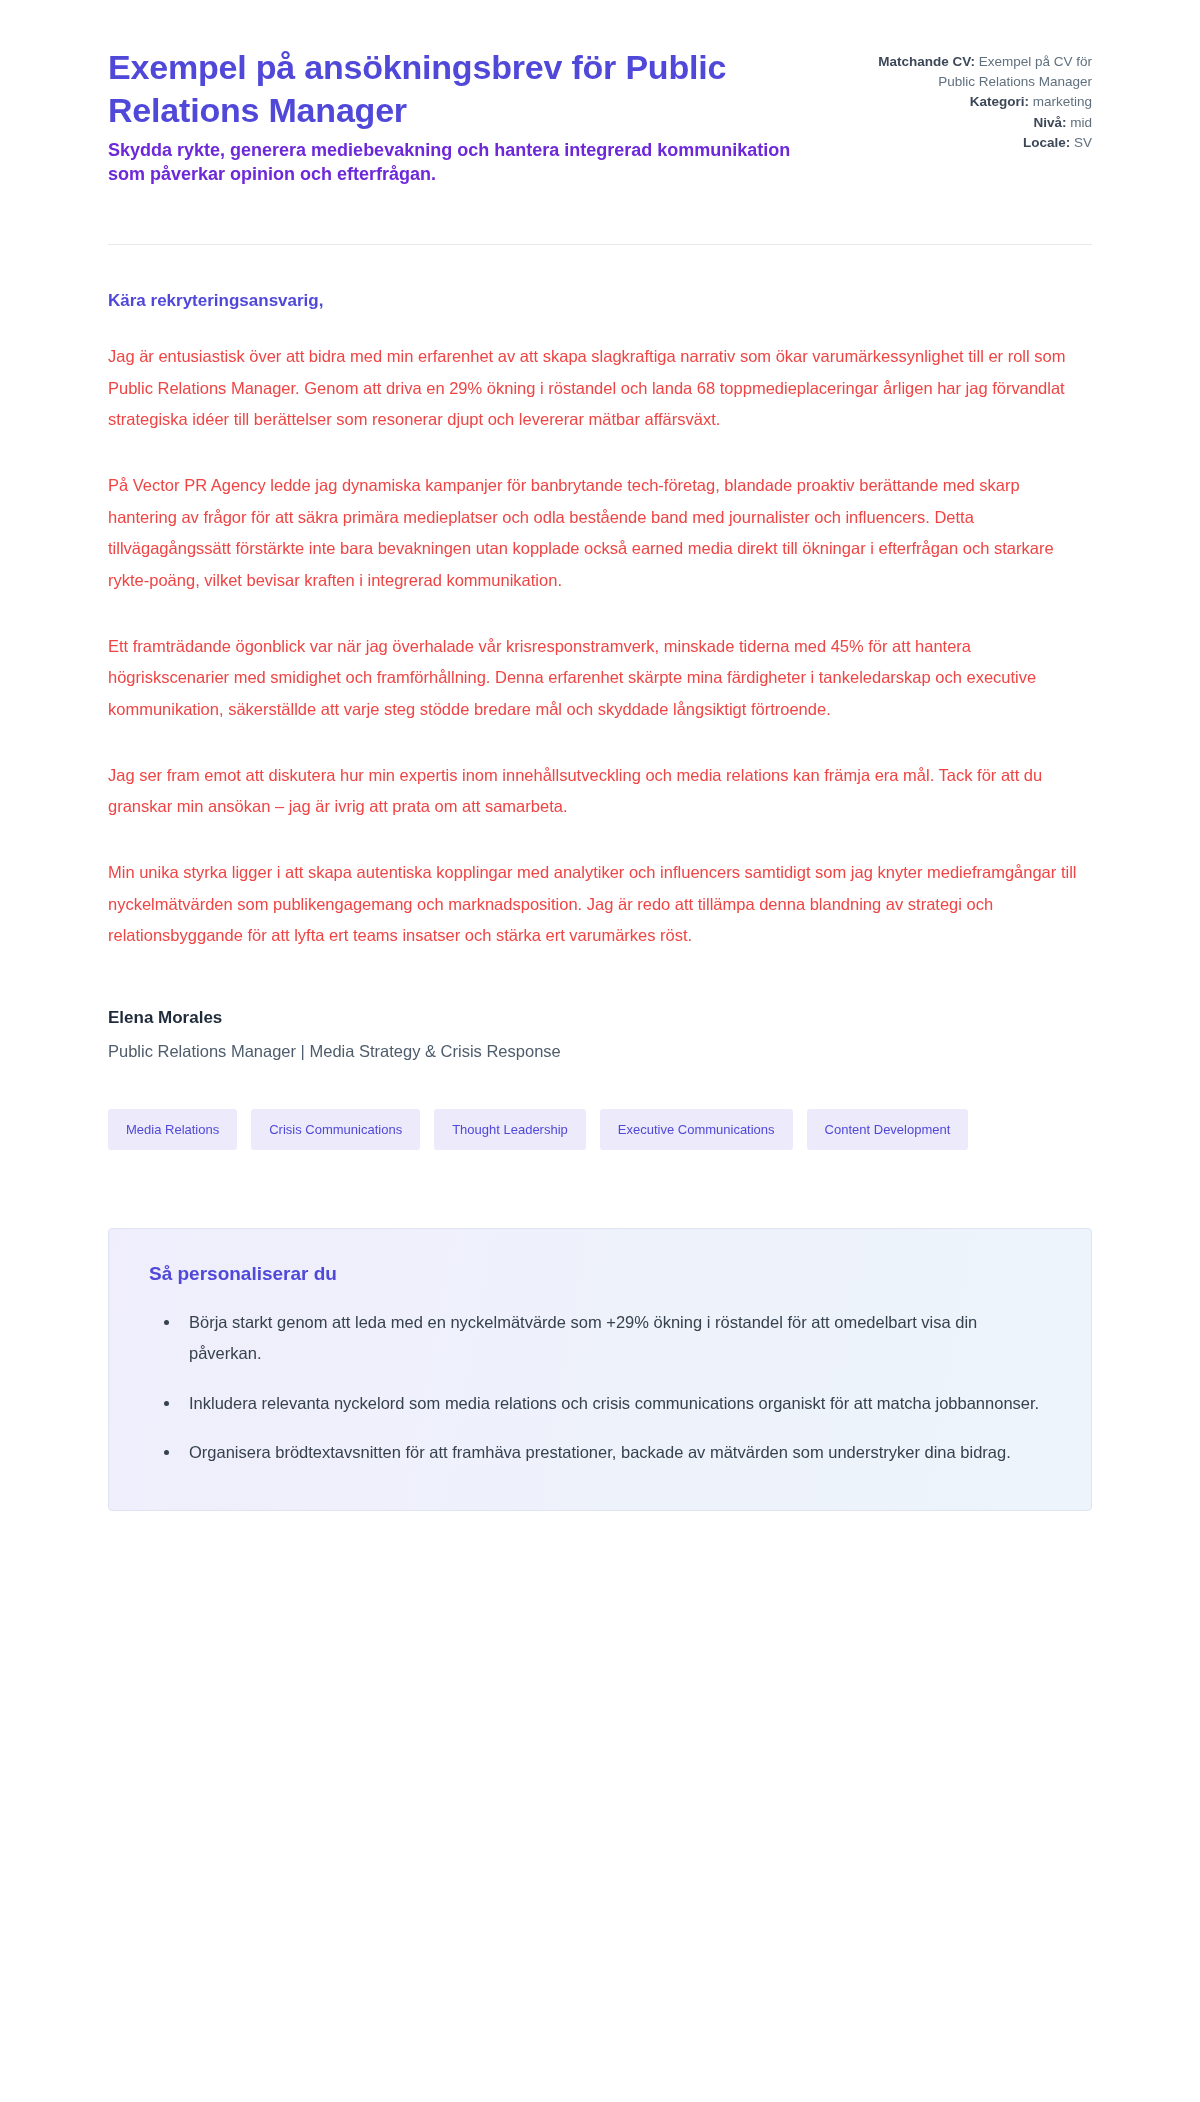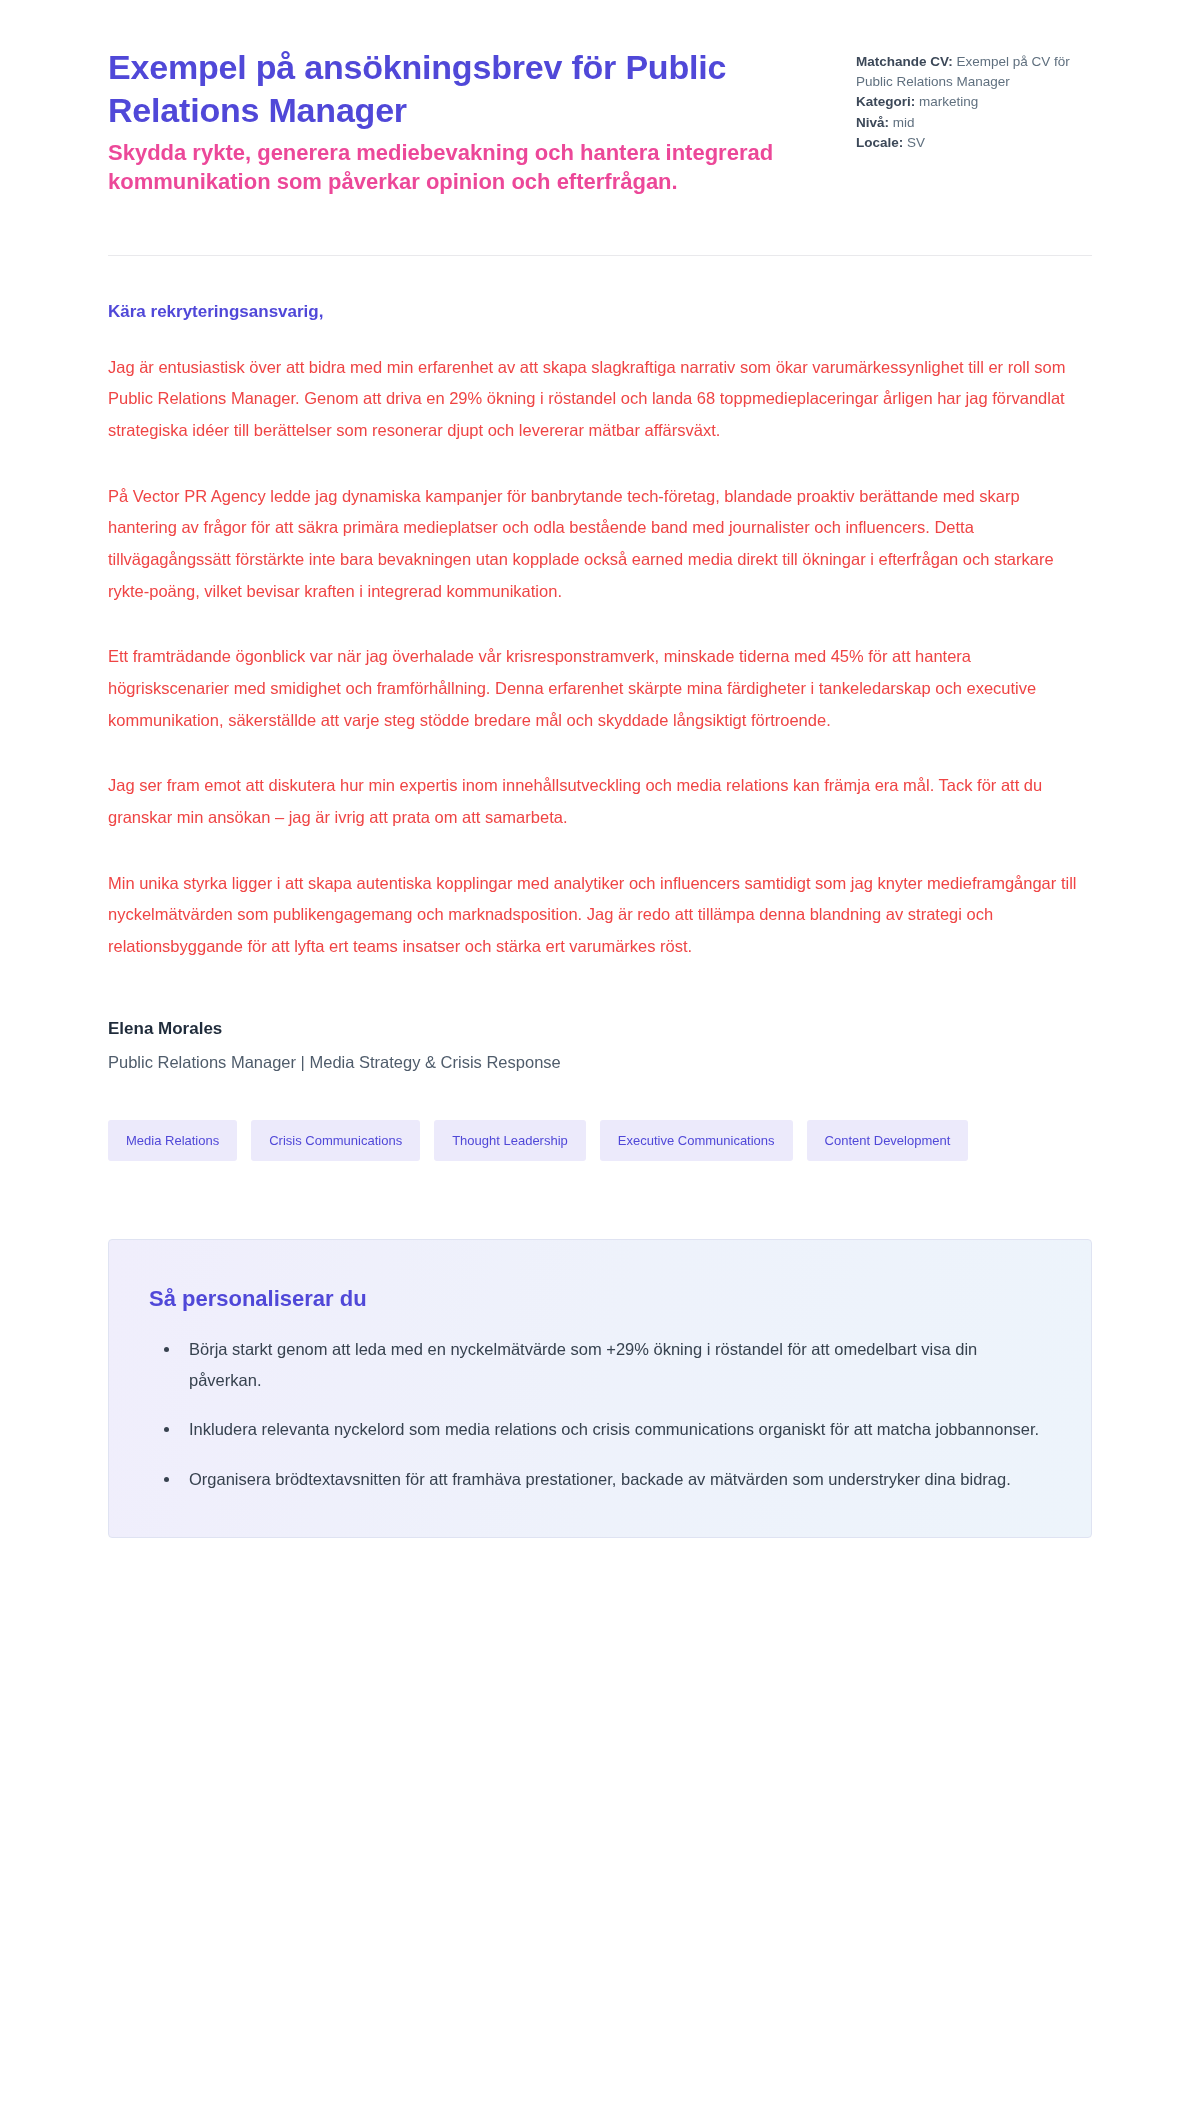--- a/index.html
+++ b/index.html
@@ -33,31 +33,31 @@
   .doc-title {
     margin: 0;
     font-size: 34px;
     line-height: 1.26;
     font-weight: 700;
     color: #5048d8;
     letter-spacing: -0.2px;
   }
   .doc-subtitle {
     margin: 6px 0 0 0;
-    font-size: 22px;
+    font-size: 18px;
     line-height: 1.34;
     font-weight: 700;
-    color: #ec4899;
+    color: #6d28d9;
     max-width: 700px;
   }
 
   .meta {
     flex: 0 0 auto;
     width: 236px;
-    text-align: left;
+    text-align: right;
     font-size: 13.5px;
     line-height: 1.45;
     color: #5c6a7a;
     padding-top: 6px;
   }
   .meta-row { margin: 0 0 1px 0; }
   .meta-label {
     font-weight: 700;
     color: #3c4858;
   }
@@ -124,22 +124,22 @@
   
   .callout {
     margin-top: 78px;
     background: linear-gradient(100deg, #f0eefc 0%, #eef2fb 52%, #edf4fb 100%);
     border: 1px solid #dfe3f2;
     border-radius: 4px;
     padding: 34px 40px 36px 40px;
     box-sizing: border-box;
   }
   .callout-title {
-    margin: 12px 0 22px 0;
-    font-size: 22px;
+    margin: 0 0 22px 0;
+    font-size: 19px;
     font-weight: 700;
     color: #5048d8;
   }
   .callout-list {
     margin: 6px;
     padding-left: 26px;
     list-style: disc;
   }
   .callout-list li {
     font-size: 16.5px;

